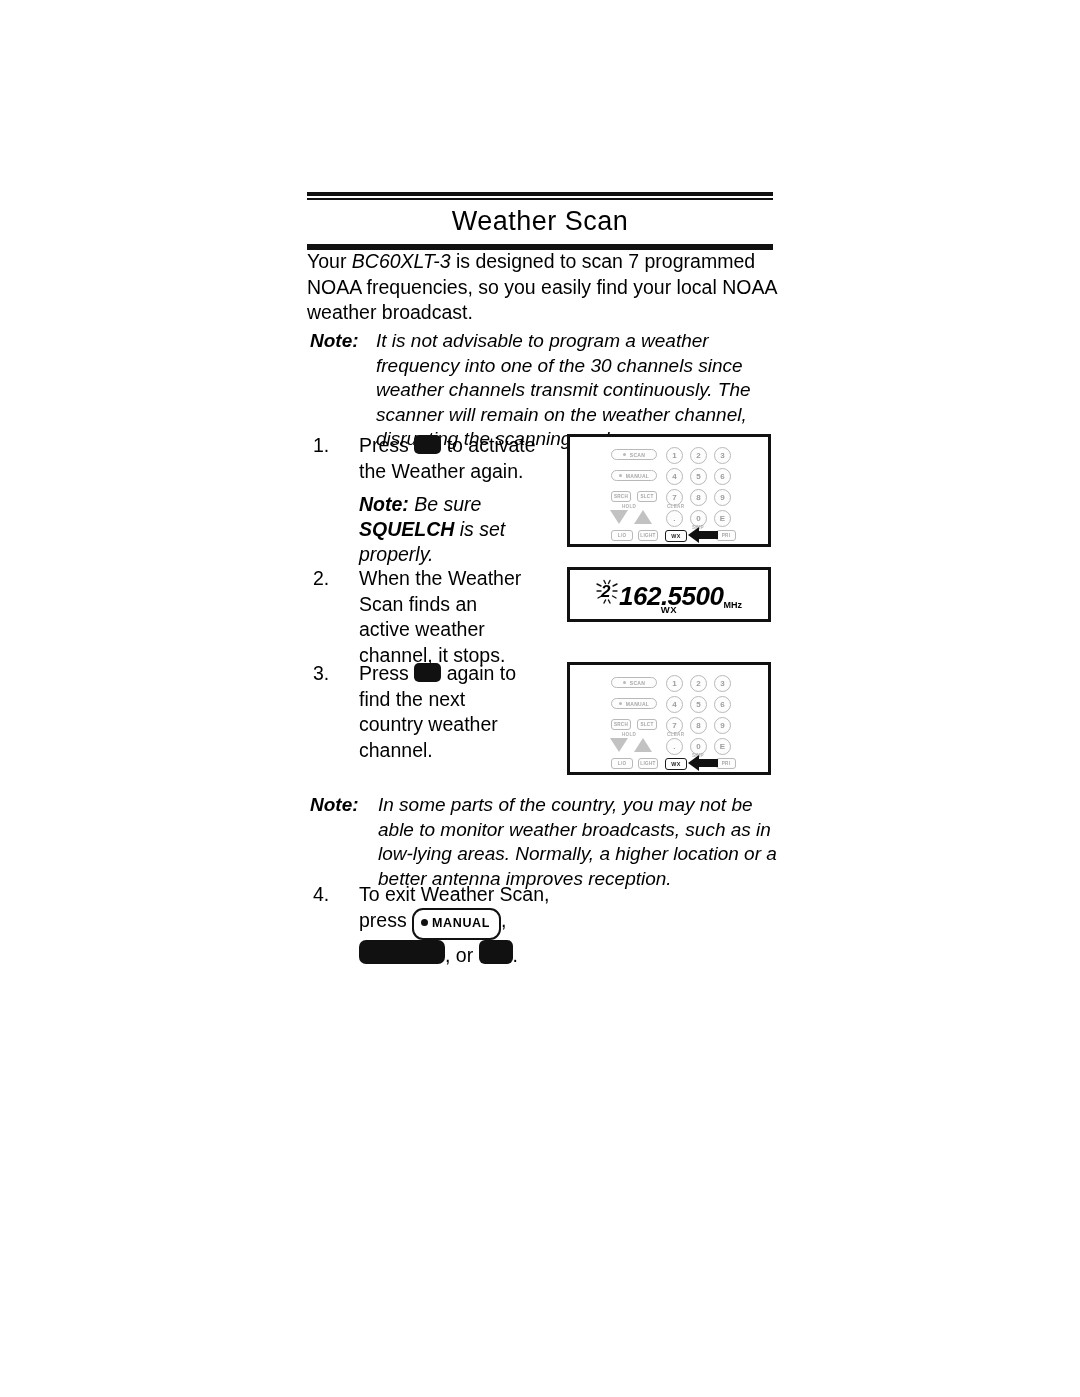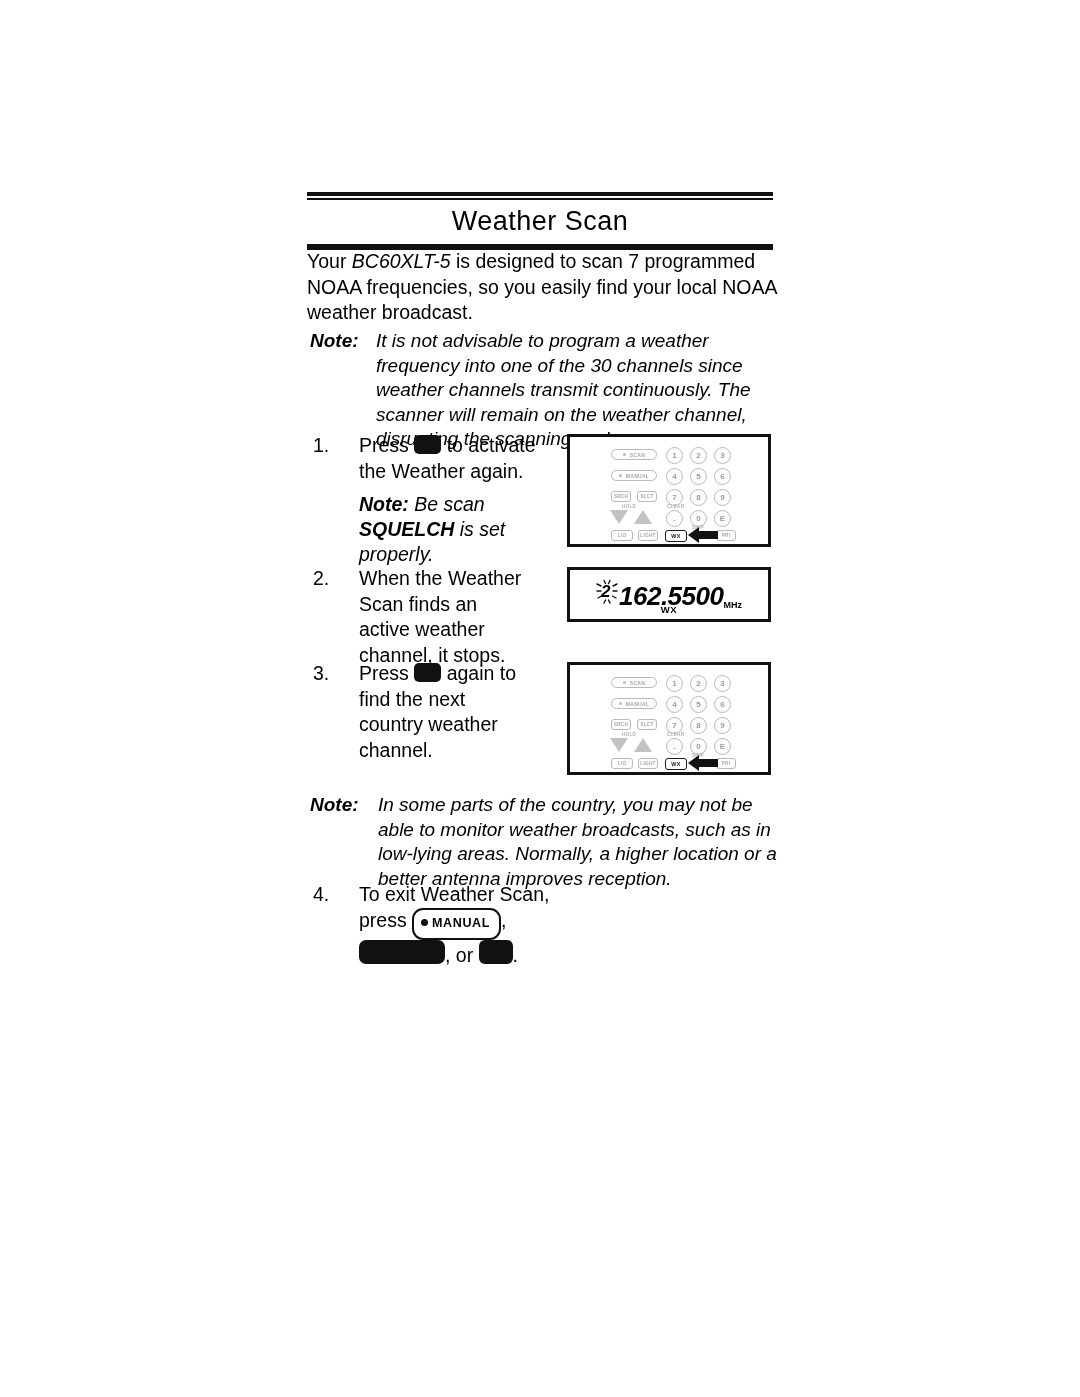--- a/index.html
+++ b/index.html
@@ -311,35 +311,35 @@
 
   <div class="title-block">
     <div class="rule-thick"></div>
     <div class="rule-thin"></div>
     <div class="title-text">Weather Scan</div>
     <div class="rule-thin"></div>
     <div class="rule-thick"></div>
   </div>
 
   <div class="intro">
-    <span>Your </span><i>BC60XLT-5</i><span> is designed to scan 7 programmed NOAA frequencies, so you easily find your local NOAA weather broadcast.</span>
+    <span>Your </span><i>BC60XLT-3</i><span> is designed to scan 7 programmed NOAA frequencies, so you easily find your local NOAA weather broadcast.</span>
   </div>
 
   <div class="note-block" id="note-1">
     <div class="note-label">Note:</div>
     <div class="note-body">It is not advisable to program a weather frequency into one of the 30 channels since weather channels transmit continuously. The scanner will remain on the weather channel, disrupting the scanning cycle.</div>
   </div>
 
   <div class="step" id="step-1">
     <div class="step-num">1.</div>
     <div class="step-text"><span>Press </span><span class="key-black sm"></span><span> to activate the Weather again.</span></div>
   </div>
 
   <div class="sub-note">
-    <b>Note:</b><span> Be scan </span><b>SQUELCH</b><span> is set properly.</span>
+    <b>Note:</b><span> Be sure </span><b>SQUELCH</b><span> is set properly.</span>
   </div>
 
   <div class="keypad-figure" id="keypad-1">
     <div class="kp-inner">
       <div class="kp-btn pill" style="left:41px;top:12px;">
           <span class="dot"></span>
           <span>SCAN</span>
         </div>
       <div class="kp-btn pill" style="left:41px;top:33px;">
           <span class="dot"></span>

